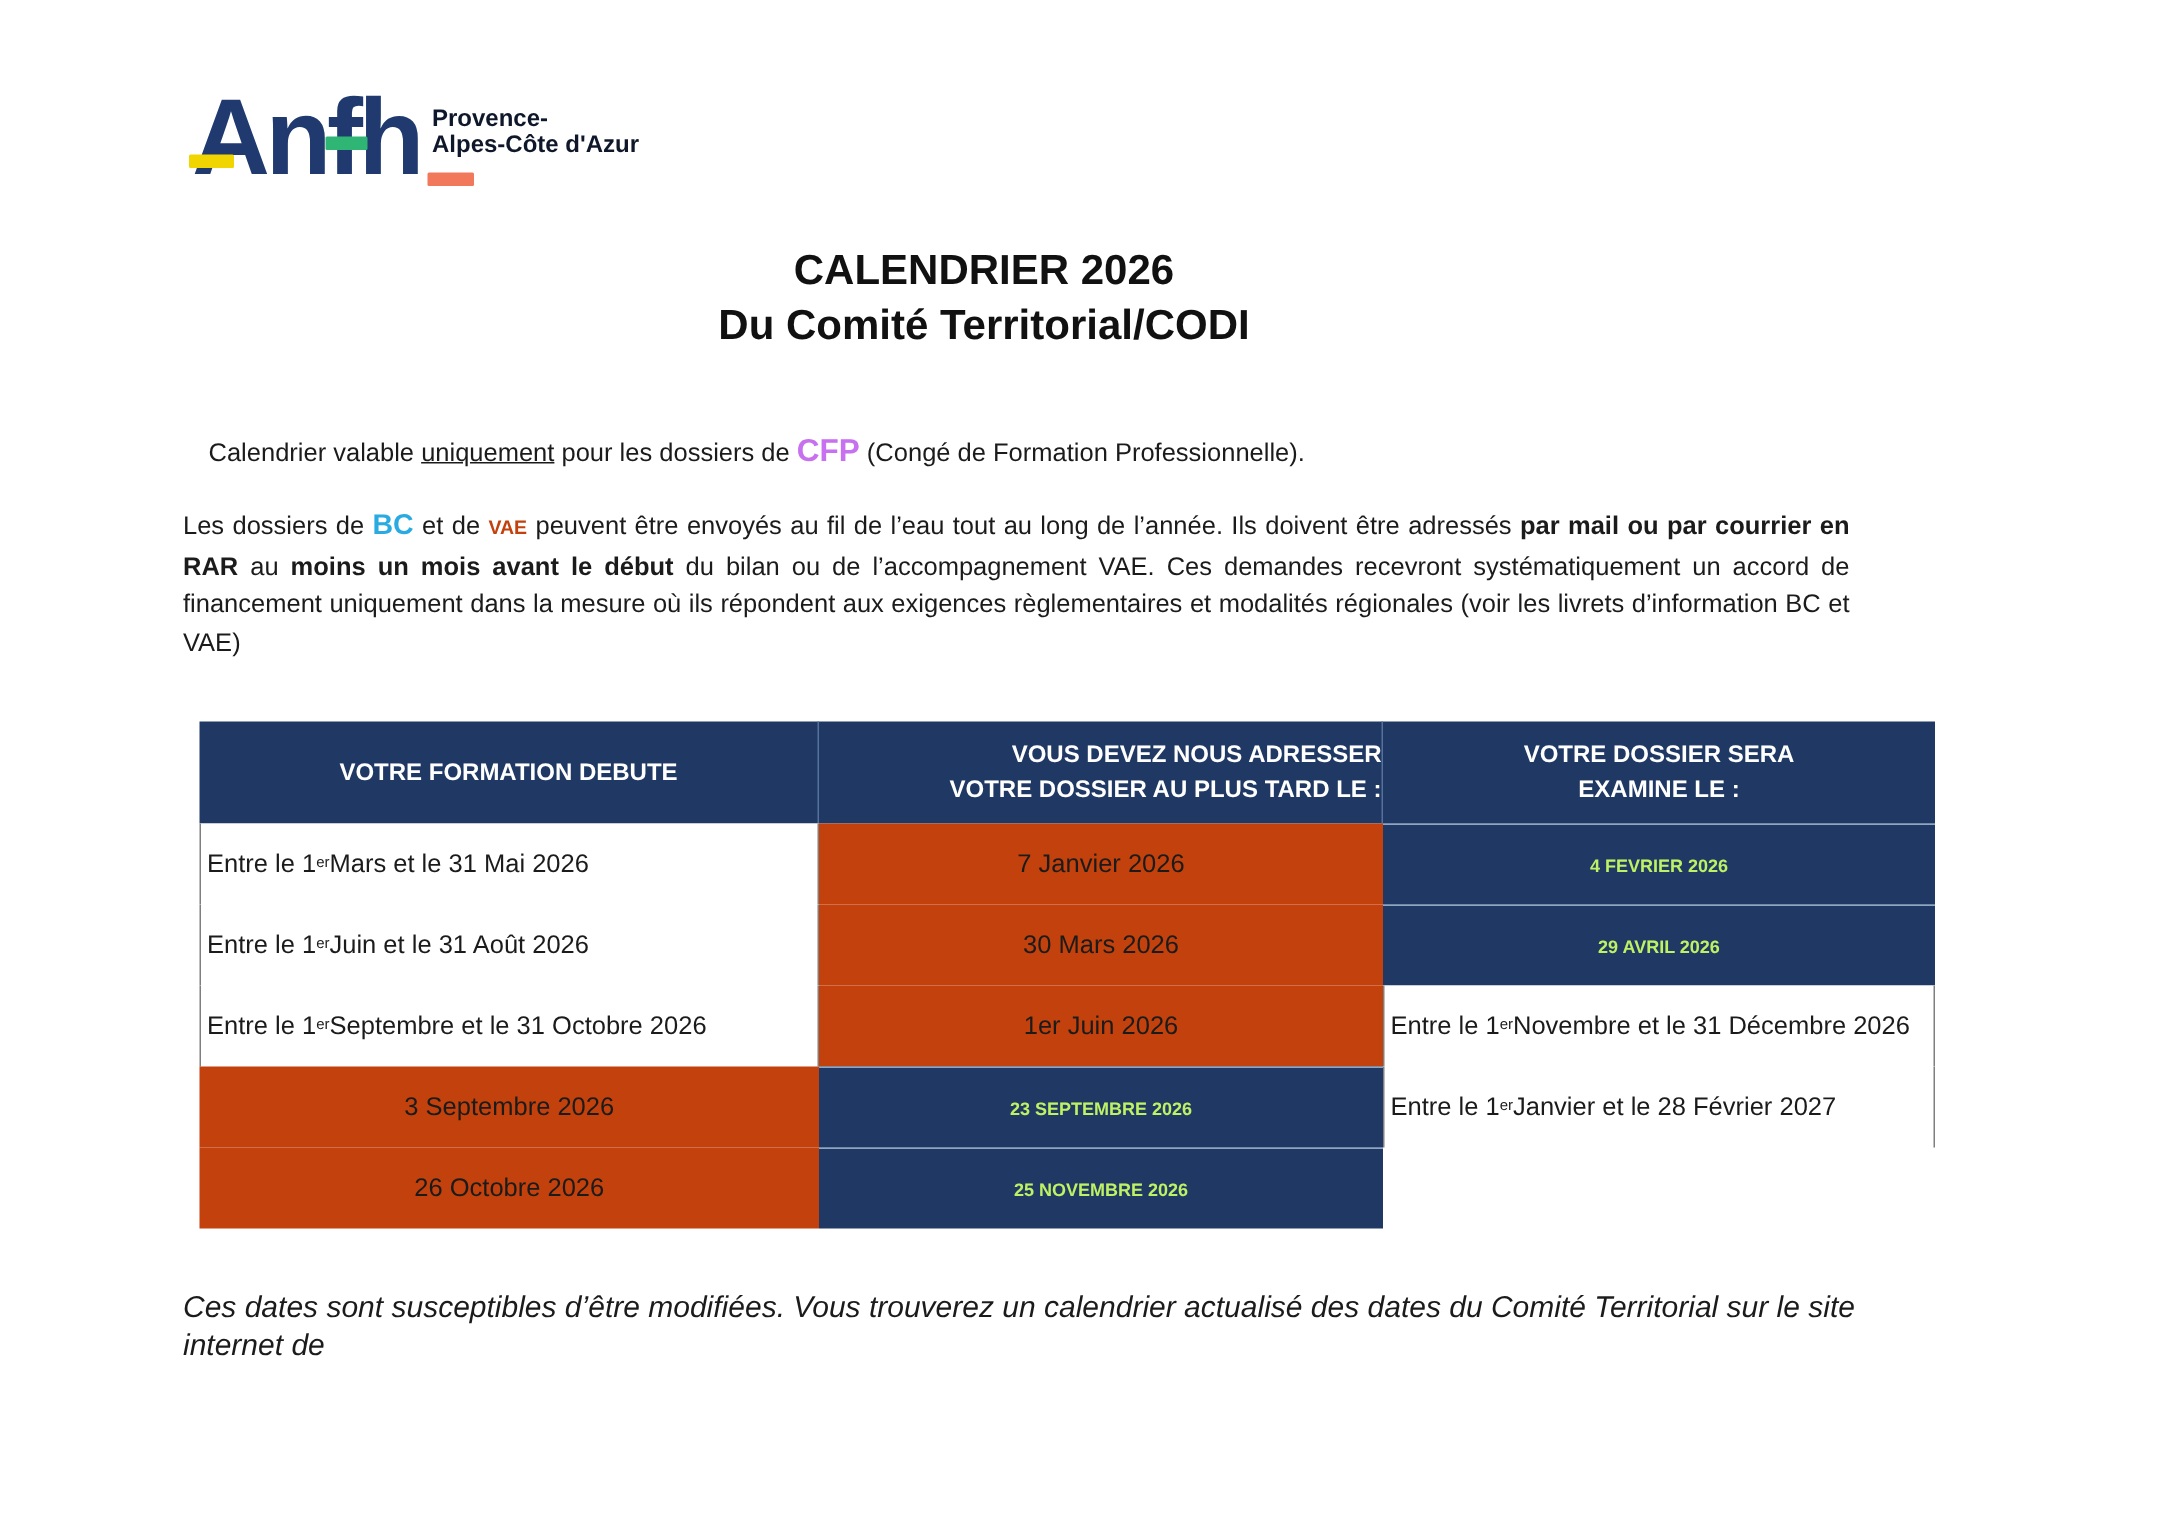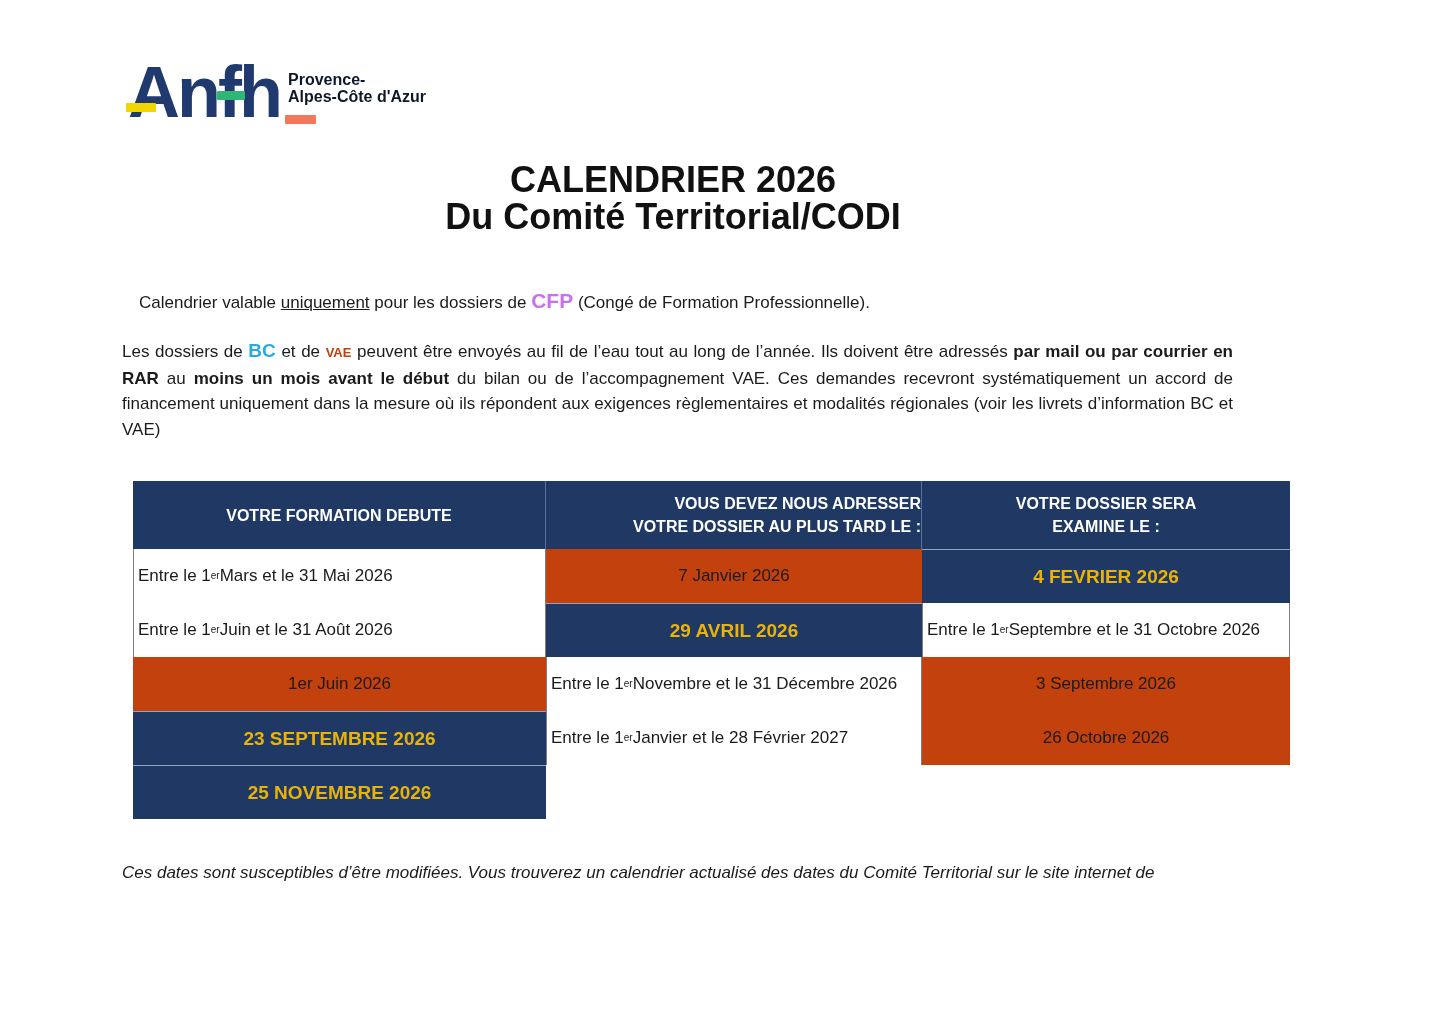--- a/index.html
+++ b/index.html
@@ -12,22 +12,22 @@
   .brand { position:absolute; left:0; top:-2px; font-size:72px; font-weight:bold;
            color:#203A70; letter-spacing:-3px; line-height:64px; }
   .dash { position:absolute; border-radius:1px; }
   .dash-yellow { left:-2px; top:41px; width:30px; height:9px; background:#F0D500; }
   .dash-green  { left:89px; top:29px; width:28px; height:9px; background:#2FB574; }
   .dash-salmon { left:157px; top:53px; width:31px; height:9px; background:#F2785C; }
   .region { position:absolute; left:160px; top:9px; font-size:16px; font-weight:bold;
             color:#0f172a; line-height:17px; white-space:nowrap; }
 
   
-  .title { position:absolute; left:17px; top:161px; width:1312px; text-align:center;
-           font-size:36px; font-weight:bold; color:#111; line-height:37px; }
+  .title { position:absolute; left:0; top:161px; width:1312px; text-align:center;
+           font-size:28px; font-weight:bold; color:#111; line-height:37px; }
 
   
   .intro { position:absolute; left:139px; top:289px; font-size:17px; color:#1b1b1b; }
   .intro .u { text-decoration:underline; }
   .intro .cfp { font-weight:bold; font-size:21px; color:#C770F0; }
 
   
   .bodypar { position:absolute; left:122px; top:338px; width:1111px; font-size:17px;
              line-height:25.5px; text-align:justify; color:#1b1b1b; }
   .bodypar .bc  { font-weight:bold; font-size:19px; color:#29ABE2; }
@@ -39,26 +39,26 @@
                display:grid; grid-template-columns:413px 376px 368px; }
   .cell { display:flex; align-items:center; }
   .t-h { background:#1F3864; color:#fff; font-weight:bold; font-size:16px;
          line-height:23px; height:68px; flex-direction:column; justify-content:center;
          text-align:center; }
   .t-h1 { border-right:1px solid #55719C; }
   .t-h2 { border-right:1px solid #55719C;align-items:flex-end; }
   .t-c1 { height:54px; background:#fff; border-left:1px solid #7F7F7F;
           border-right:1px solid #7F7F7F; padding-left:4px; font-size:17px; }
   .t-c2 { height:54px; background:#c2410c; justify-content:center; font-size:17px; }
-  .t-c3 { height:54px; background:#1F3864; color:#eab308; font-weight:bold; font-size:19px;
+  .t-c3 { height:54px; background:#1F3864; color:#bef264; font-weight:bold; font-size:12px;
           justify-content:center; border-top:1px solid #8FA6C3; }
   .cal-table sup { font-size:10px; line-height:0; vertical-align:super; }
 
   
-  .footnote { position:absolute; left:122px; top:860px; width:1115px; font-size:17px;
+  .footnote { position:absolute; left:122px; top:860px; width:1115px; font-size:20px;
               font-style:italic; line-height:25px; color:#1b1b1b; }
   .footnote a { color:#4141C8; text-decoration:none; font-style:italic; margin-left:9px; }
 </style>
 </head>
 <body>
 
 <div class="page">
 
   <div class="logo">
     <div class="brand">Anfh</div>
@@ -104,20 +104,23 @@
       </div>
     <div class="cell t-c3">
         <span>4 FEVRIER 2026</span>
       </div>
 
     <div class="cell t-c1">
         <span>Entre le 1</span>
         <sup>er</sup>
         <span> Juin et le 31 Août 2026</span>
       </div>
+    <div class="cell t-c2">
+        <span>30 Mars 2026</span>
+      </div>
     <div class="cell t-c3">
         <span>29 AVRIL 2026</span>
       </div>
 
     <div class="cell t-c1">
         <span>Entre le 1</span>
         <sup>er</sup>
         <span> Septembre  et le 31 Octobre 2026</span>
       </div>
     <div class="cell t-c2">

